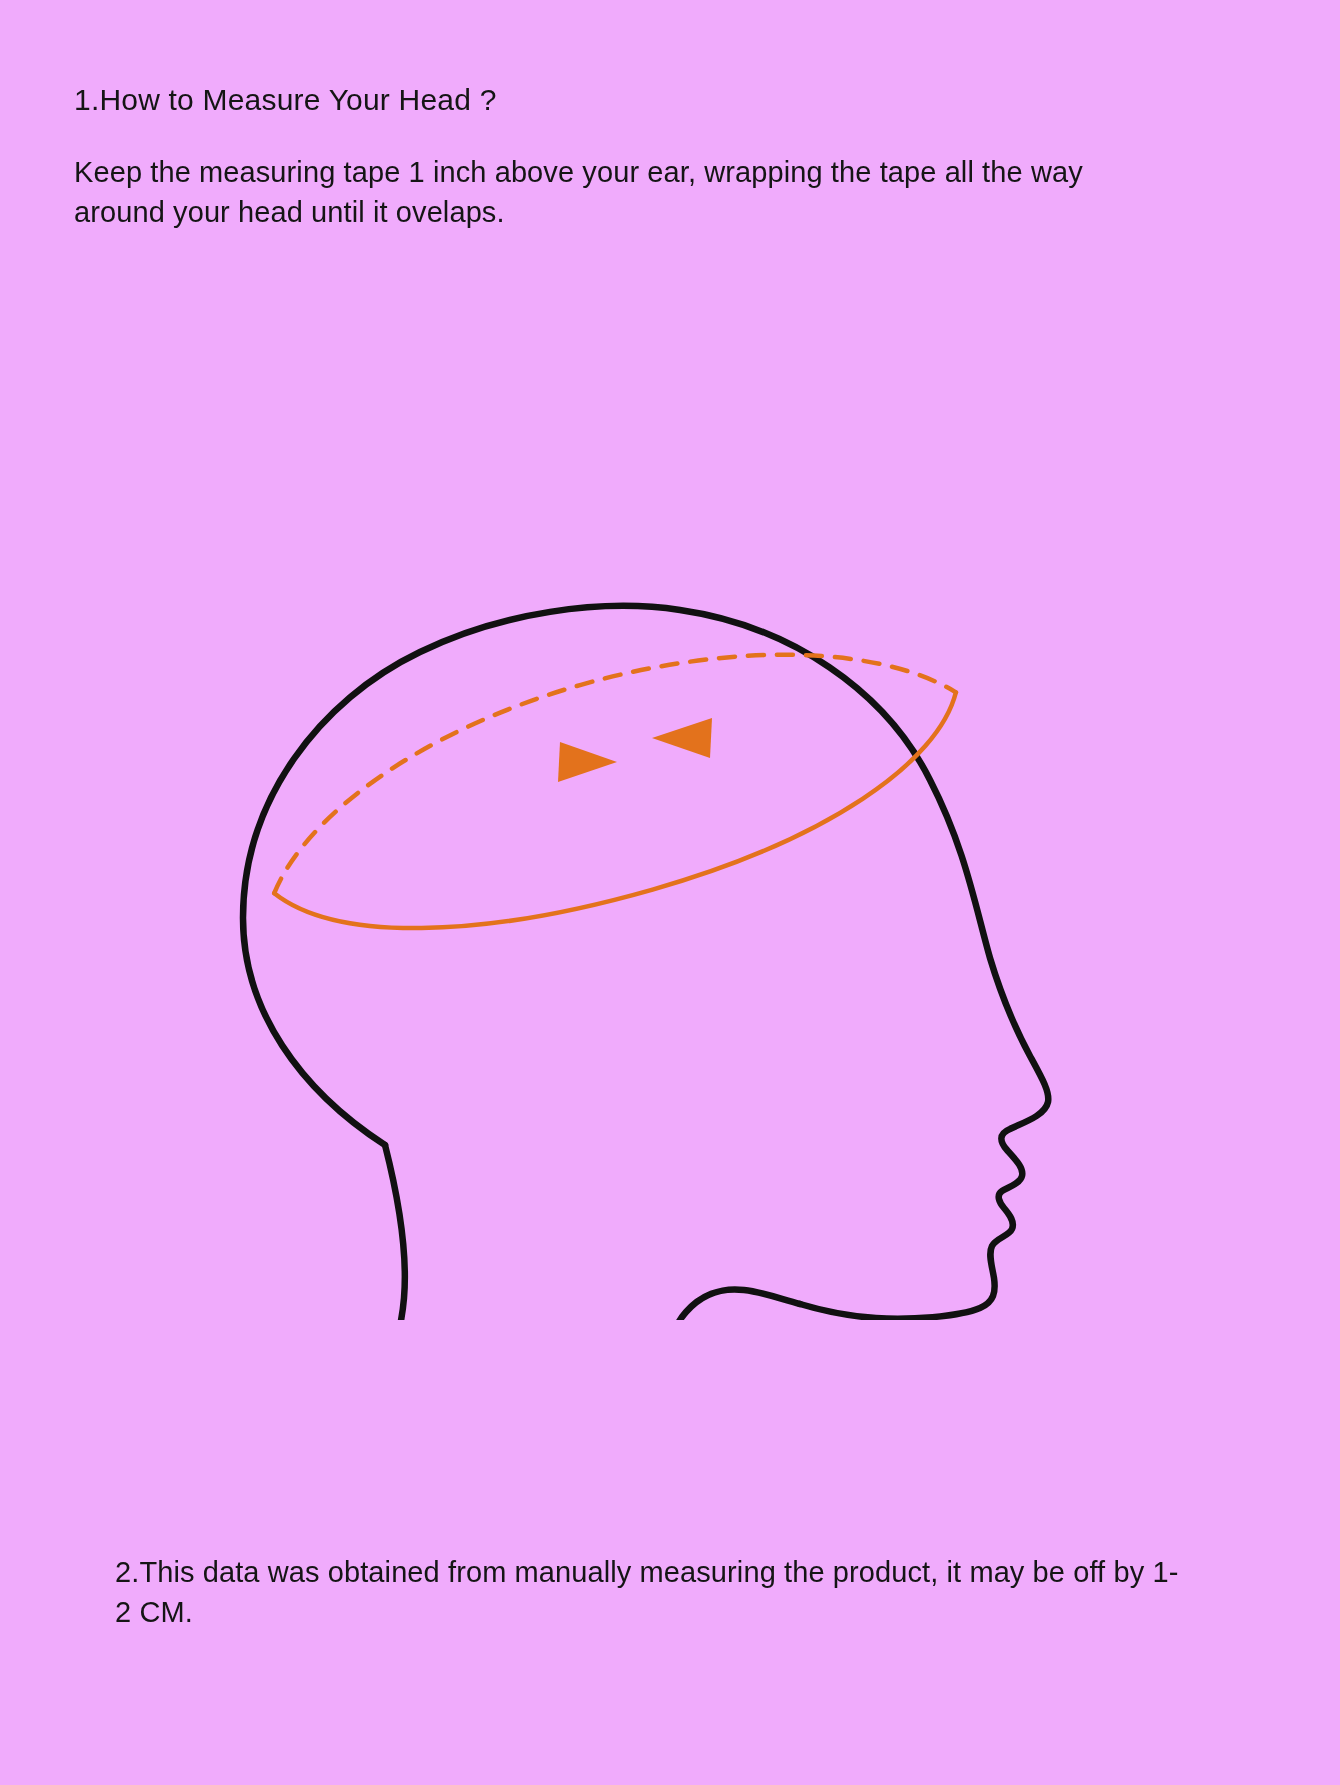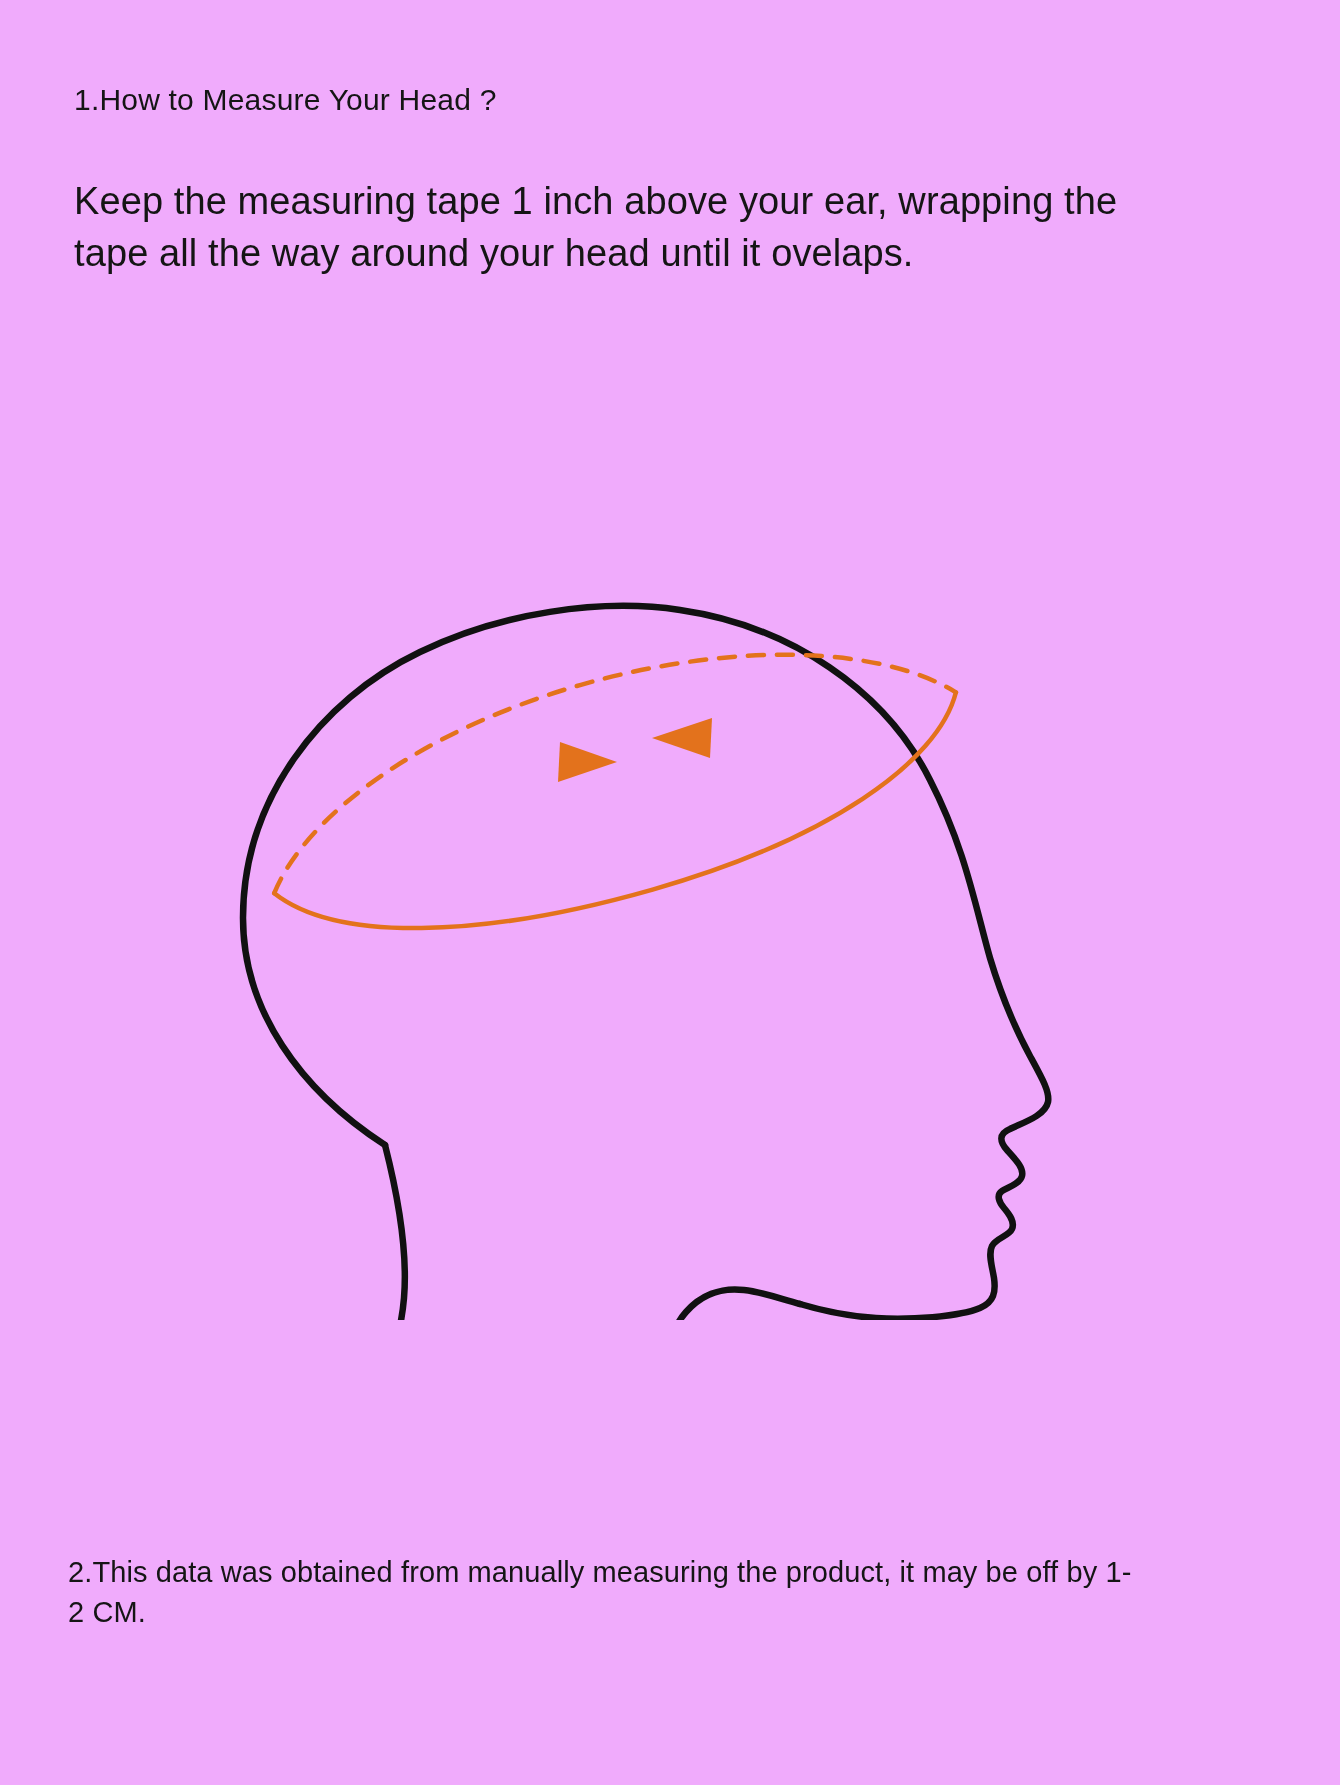--- a/index.html
+++ b/index.html
@@ -26,24 +26,24 @@
     top: 82px;
     width: 1200px;
   }
   .heading {
     font-size: 30px;
     line-height: 1.2;
     color: #151515;
     letter-spacing: 0.2px;
   }
   .body-text {
-    font-size: 38px;
+    font-size: 29px;
     line-height: 1.38;
     color: #151515;
-    margin-top: 57px;
+    margin-top: 34px;
     max-width: 1085px;
     letter-spacing: 0.1px;
   }
   .diagram {
     position: absolute;
     left: 0;
     top: 330px;
     width: 1340px;
     height: 990px;
   }
@@ -52,20 +52,21 @@
     left: 68px;
     top: 1552px;
     width: 1200px;
   }
   .footer-text {
     font-size: 29px;
     line-height: 1.38;
     color: #151515;
     max-width: 1070px;
     letter-spacing: 0.1px;
+    margin-left: 47px;
   }
 </style>
 </head>
 <body>
 
 <div class="page">
 
   <div class="instruction-block">
     <div class="heading">1.How to Measure Your Head ?</div>
     <div class="body-text">Keep the measuring tape 1 inch above your ear, wrapping the tape all the way around your head until it ovelaps.</div>

